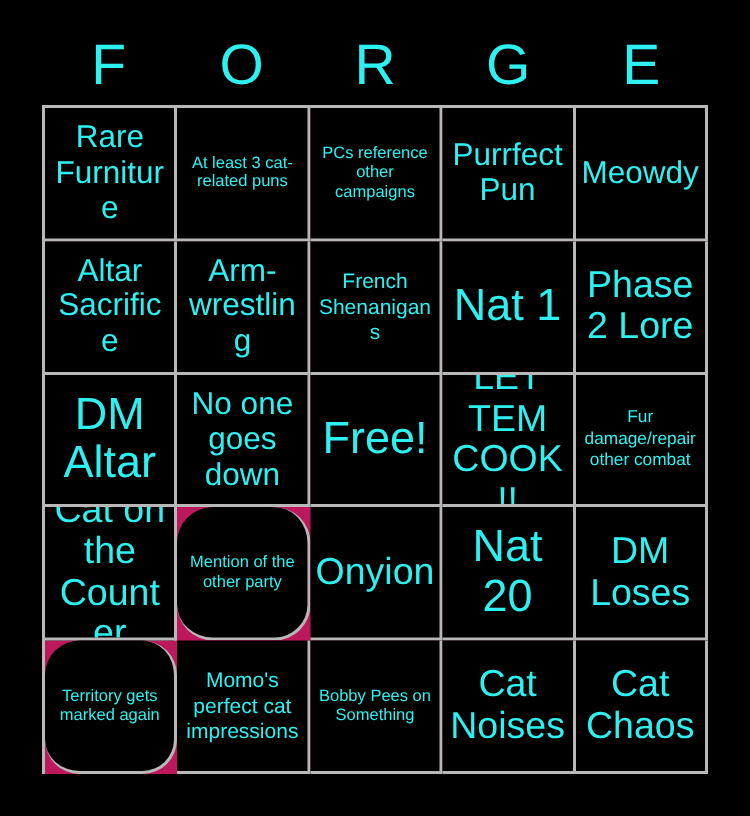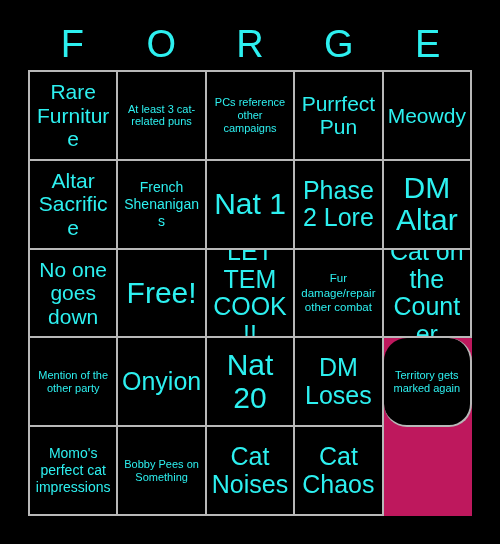--- a/index.html
+++ b/index.html
@@ -122,20 +122,23 @@
     <div class="cell fs-lg" style="border-right-color: rgb(184, 184, 184); border-bottom-color: rgb(184, 184, 184); background: rgb(0, 0, 0);">
         <span class="cell-text" style="color: rgb(45, 240, 240);">Purrfect Pun</span>
       </div>
     <div class="cell fs-lg" style="border-right-color: rgb(184, 184, 184); border-bottom-color: rgb(184, 184, 184); background: rgb(0, 0, 0);">
         <span class="cell-text" style="color: rgb(45, 240, 240);">Meowdy</span>
       </div>
 
     <div class="cell fs-lg" style="border-right-color: rgb(184, 184, 184); border-bottom-color: rgb(184, 184, 184); background: rgb(0, 0, 0);">
         <span class="cell-text" style="color: rgb(45, 240, 240);">Altar Sacrifice</span>
       </div>
+    <div class="cell fs-lg" style="border-right-color: rgb(184, 184, 184); border-bottom-color: rgb(184, 184, 184); background: rgb(0, 0, 0);">
+        <span class="cell-text" style="color: rgb(45, 240, 240);">Arm-wrestling</span>
+      </div>
     <div class="cell fs-sm" style="border-right-color: rgb(184, 184, 184); border-bottom-color: rgb(184, 184, 184); background: rgb(0, 0, 0);">
         <span class="cell-text" style="color: rgb(45, 240, 240);">French Shenanigans</span>
       </div>
     <div class="cell fs-xxl" style="border-right-color: rgb(184, 184, 184); border-bottom-color: rgb(184, 184, 184); background: rgb(0, 0, 0);">
         <span class="cell-text" style="color: rgb(45, 240, 240);">Nat 1</span>
       </div>
     <div class="cell fs-xl" style="border-right-color: rgb(184, 184, 184); border-bottom-color: rgb(184, 184, 184); background: rgb(0, 0, 0);">
         <span class="cell-text" style="color: rgb(45, 240, 240);">Phase 2 Lore</span>
       </div>
 
@@ -151,21 +154,21 @@
     <div class="cell fs-xl" style="border-right-color: rgb(184, 184, 184); border-bottom-color: rgb(184, 184, 184); background: rgb(0, 0, 0);">
         <span class="cell-text" style="color: rgb(45, 240, 240);">LET TEM COOK!!</span>
       </div>
     <div class="cell fs-xs" style="border-right-color: rgb(184, 184, 184); border-bottom-color: rgb(184, 184, 184); background: rgb(0, 0, 0);">
         <span class="cell-text" style="color: rgb(45, 240, 240);">Fur damage/repair other combat</span>
       </div>
 
     <div class="cell fs-xl" style="border-right-color: rgb(184, 184, 184); border-bottom-color: rgb(184, 184, 184); background: rgb(0, 0, 0);">
         <span class="cell-text" style="color: rgb(45, 240, 240);">Cat on the Counter</span>
       </div>
-    <div class="cell fs-md" style="border-right-color: rgb(184, 184, 184); border-bottom-color: rgb(184, 184, 184); background: rgb(0, 0, 0);">
+    <div class="cell fs-md" style="border-right-color: rgb(184, 184, 184); border-bottom-color: rgb(184, 184, 184); background: rgb(0, 0, 0); border-radius: 24px;">
         <span class="cell-text" style="color: rgb(45, 240, 240);">Mention of the other party</span>
       </div>
     <div class="cell fs-xl" style="border-right-color: rgb(184, 184, 184); border-bottom-color: rgb(184, 184, 184); background: rgb(0, 0, 0);">
         <span class="cell-text" style="color: rgb(45, 240, 240);">Onyion</span>
       </div>
     <div class="cell fs-xxl" style="border-right-color: rgb(184, 184, 184); border-bottom-color: rgb(184, 184, 184); background: rgb(0, 0, 0);">
         <span class="cell-text" style="color: rgb(45, 240, 240);">Nat 20</span>
       </div>
     <div class="cell fs-xl" style="border-right-color: rgb(184, 184, 184); border-bottom-color: rgb(184, 184, 184); background: rgb(0, 0, 0);">
         <span class="cell-text" style="color: rgb(45, 240, 240);">DM Loses</span>

